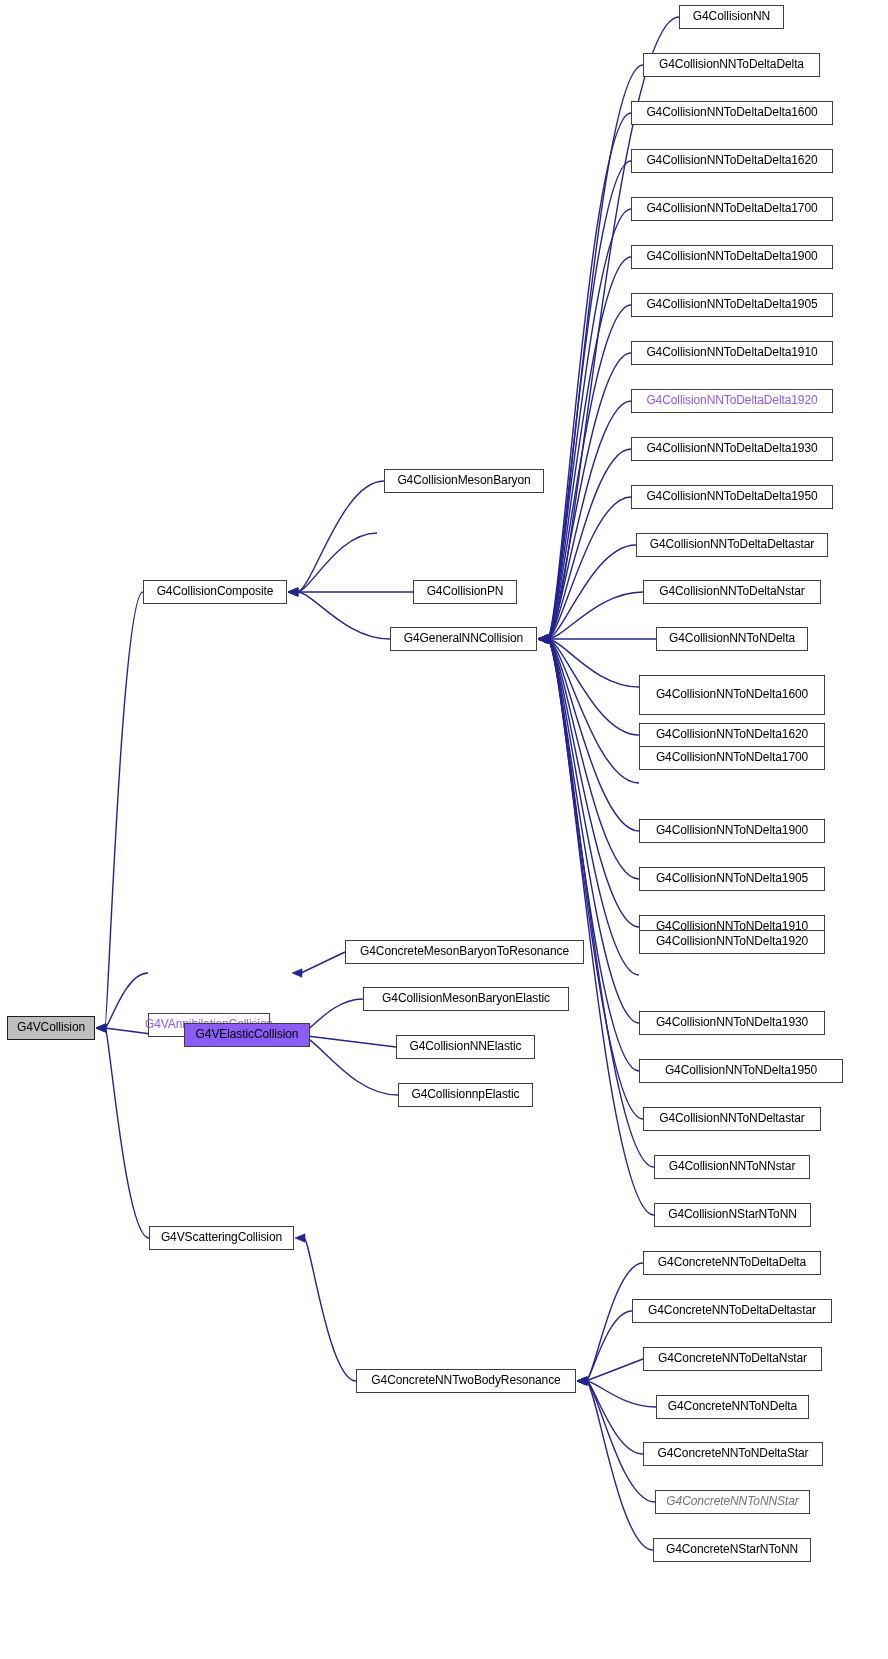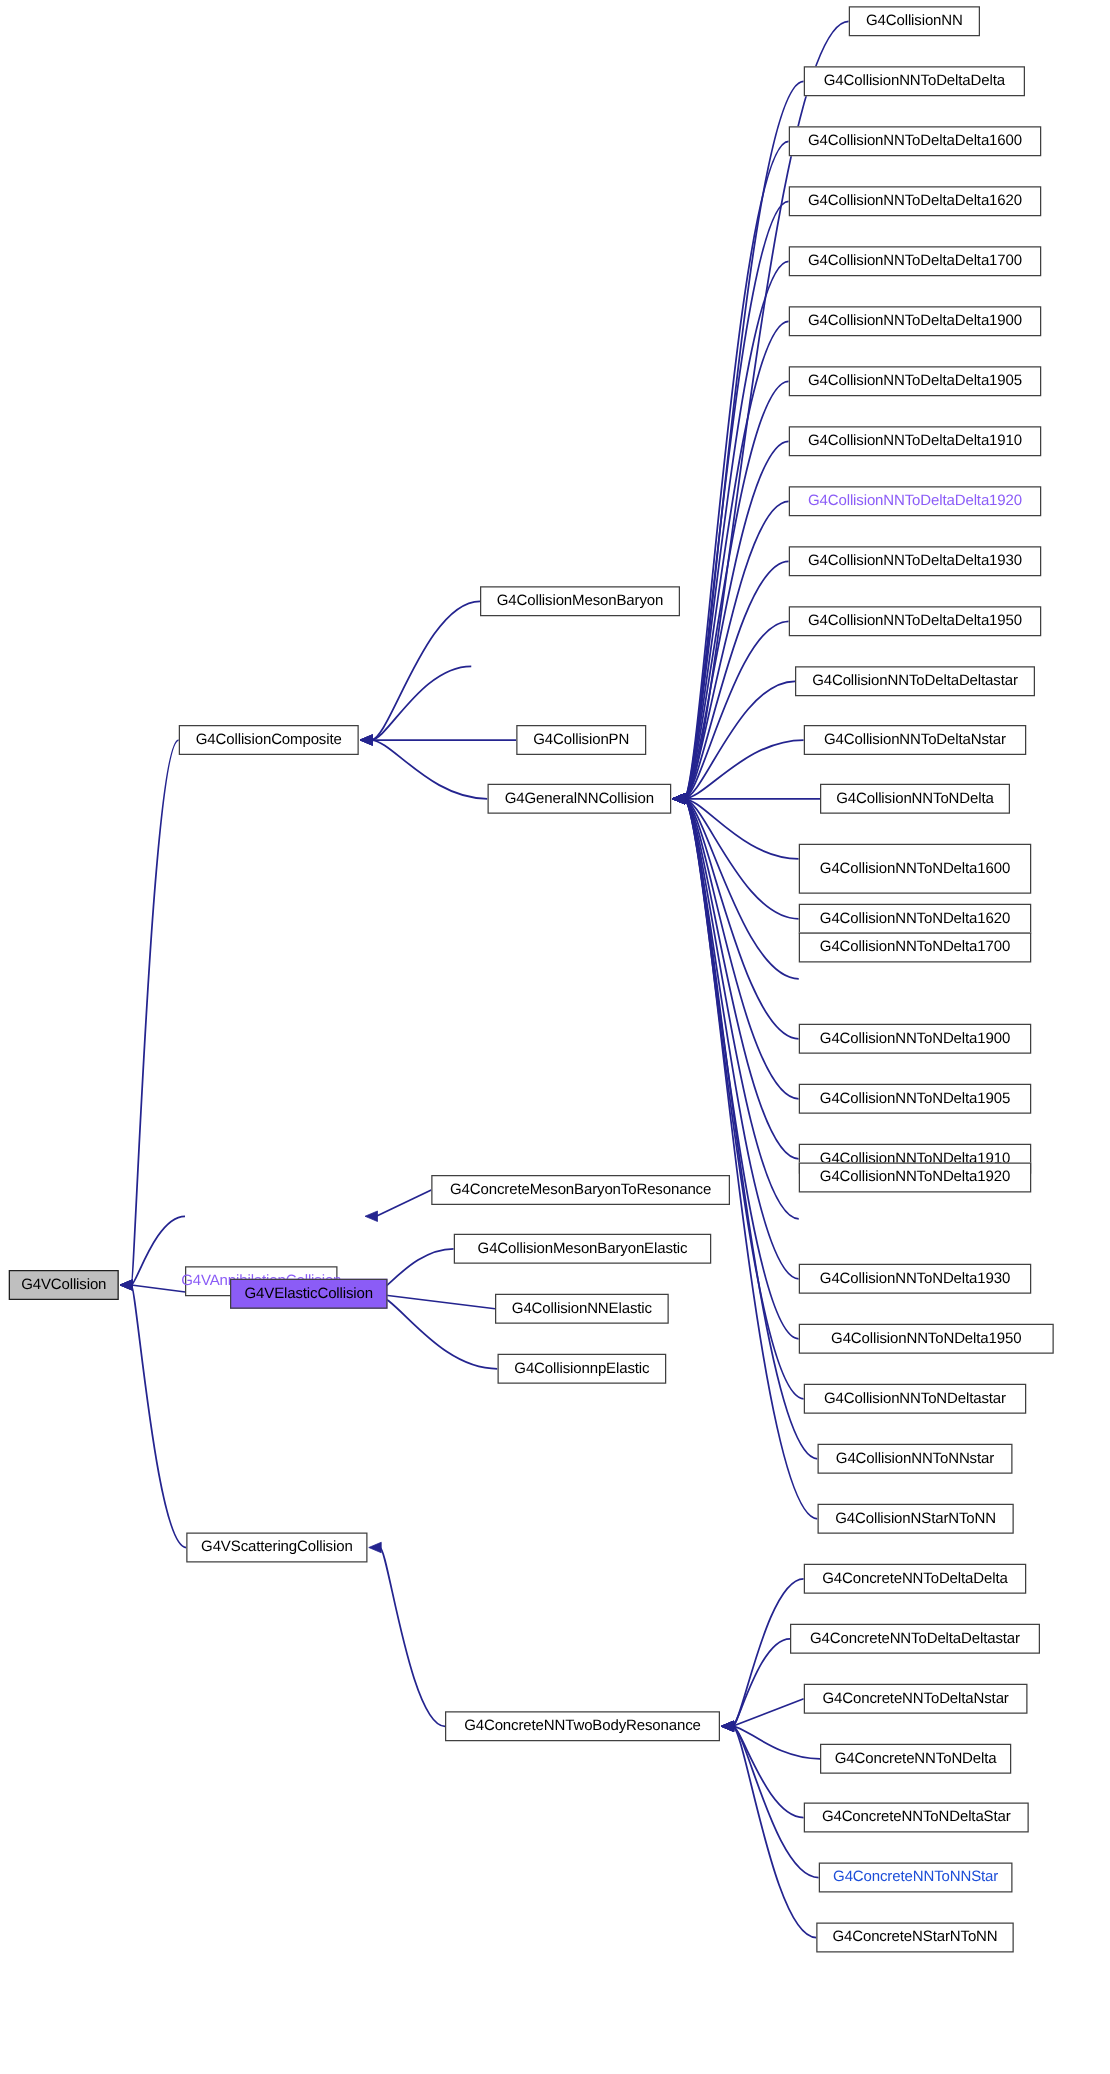--- a/index.html
+++ b/index.html
@@ -271,15 +271,15 @@
     <div class="node" style="left: 639px; top: 1011px; width: 186px; height: 24px; border-color: rgb(64, 64, 64); background: rgb(255, 255, 255); color: rgb(0, 0, 0);">G4CollisionNNToNDelta1930</div>
     <div class="node" style="left: 639px; top: 1059px; width: 204px; height: 24px; border-color: rgb(64, 64, 64); background: rgb(255, 255, 255); color: rgb(0, 0, 0);">G4CollisionNNToNDelta1950</div>
     <div class="node" style="left: 643px; top: 1107px; width: 178px; height: 24px; border-color: rgb(64, 64, 64); background: rgb(255, 255, 255); color: rgb(0, 0, 0);">G4CollisionNNToNDeltastar</div>
     <div class="node" style="left: 654px; top: 1155px; width: 156px; height: 24px; border-color: rgb(64, 64, 64); background: rgb(255, 255, 255); color: rgb(0, 0, 0);">G4CollisionNNToNNstar</div>
     <div class="node" style="left: 654px; top: 1203px; width: 157px; height: 24px; border-color: rgb(64, 64, 64); background: rgb(255, 255, 255); color: rgb(0, 0, 0);">G4CollisionNStarNToNN</div>
     <div class="node" style="left: 643px; top: 1251px; width: 178px; height: 24px; border-color: rgb(64, 64, 64); background: rgb(255, 255, 255); color: rgb(0, 0, 0);">G4ConcreteNNToDeltaDelta</div>
     <div class="node" style="left: 632px; top: 1299px; width: 200px; height: 24px; border-color: rgb(64, 64, 64); background: rgb(255, 255, 255); color: rgb(0, 0, 0);">G4ConcreteNNToDeltaDeltastar</div>
     <div class="node" style="left: 643px; top: 1347px; width: 179px; height: 24px; border-color: rgb(64, 64, 64); background: rgb(255, 255, 255); color: rgb(0, 0, 0);">G4ConcreteNNToDeltaNstar</div>
     <div class="node" style="left: 656px; top: 1395px; width: 153px; height: 24px; border-color: rgb(64, 64, 64); background: rgb(255, 255, 255); color: rgb(0, 0, 0);">G4ConcreteNNToNDelta</div>
     <div class="node" style="left: 643px; top: 1442px; width: 180px; height: 24px; border-color: rgb(64, 64, 64); background: rgb(255, 255, 255); color: rgb(0, 0, 0);">G4ConcreteNNToNDeltaStar</div>
-    <div class="node" style="left: 655px; top: 1490px; width: 155px; height: 24px; border-color: rgb(64, 64, 64); background: rgb(255, 255, 255); color: #1d4ed8;">G4ConcreteNNToNNStar</div>
+    <div class="node" style="left: 655px; top: 1490px; width: 155px; height: 24px; border-color: rgb(64, 64, 64); background: rgb(255, 255, 255); color: #737373; font-style: italic;">G4ConcreteNNToNNStar</div>
     <div class="node" style="left: 653px; top: 1538px; width: 158px; height: 24px; border-color: rgb(64, 64, 64); background: rgb(255, 255, 255); color: rgb(0, 0, 0);">G4ConcreteNStarNToNN</div>
   </div>
 
 </body></html>

